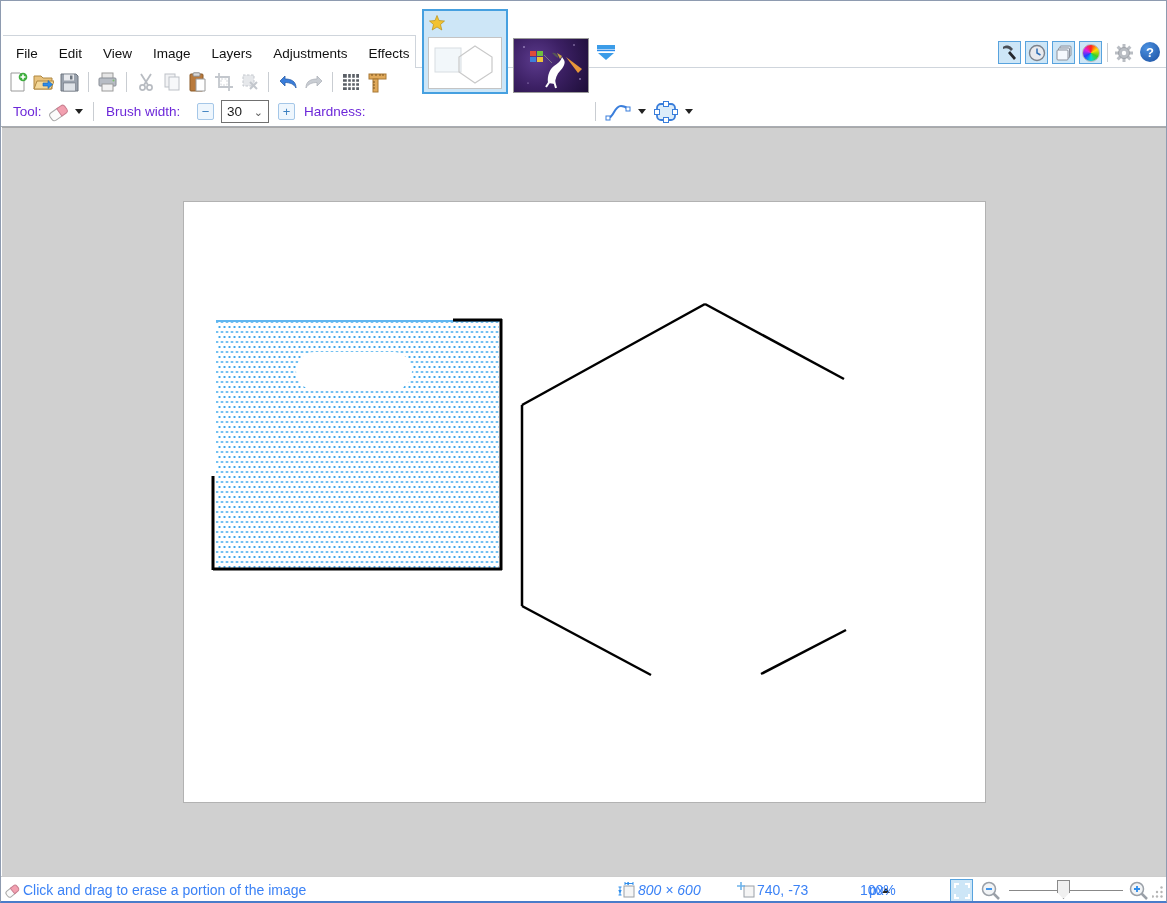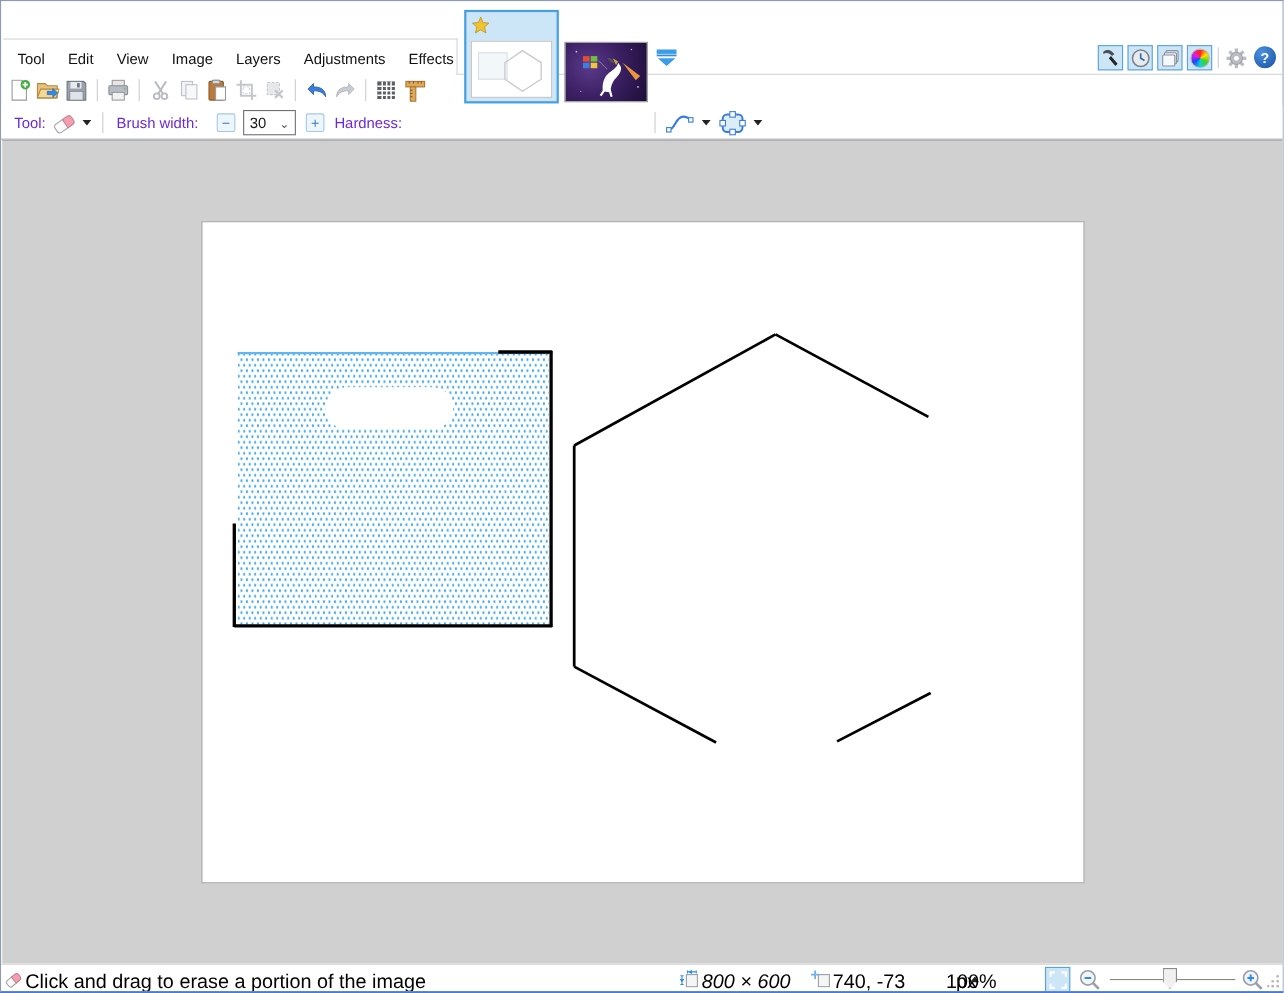--- a/index.html
+++ b/index.html
@@ -82,21 +82,21 @@
       radial-gradient(circle, #3fa9ec 0.9px, rgba(63,169,236,0) 1.3px),
       radial-gradient(circle, #3fa9ec 0.9px, rgba(63,169,236,0) 1.3px);
     background-size:5px 10px, 5px 10px;
     background-position:1px 2px, 3.5px 7px; }
   #selection-topline { position:absolute; left:32px; top:118px; width:283px; height:2px; background:#5fb6f0; }
   #erase-blob { position:absolute; left:112px; top:150px; width:116px; height:38px; background:#fff; border-radius:19px; }
   #shapes-svg { position:absolute; left:0; top:0; width:801px; height:600px; }
 
   
   #statusbar { position:absolute; left:0; top:875px; width:100%; height:26px; background:#fff; border-top:1px solid #cdcdcd; }
-  .sb-text { position:absolute; top:5px; font-size:18px; color:#000000; white-space:nowrap; }
+  .sb-text { position:absolute; top:5px; font-size:14px; color:#3b82f6; white-space:nowrap; }
   #sb-hint-icon { position:absolute; left:3px; top:4px; width:18px; height:18px; }
   #sb-hint { left:22px; }
   #sb-size-icon { position:absolute; left:617px; top:5px; width:18px; height:16px; }
   #sb-size { left:637px;font-style:italic; }
   #sb-pos-icon { position:absolute; left:736px; top:5px; width:18px; height:16px; }
   #sb-pos { left:756px; }
   #sb-units { left:855px;margin-left:13px; }
   #sb-units-arrow { position:absolute; left:881px; top:11px; width:0; height:0; border-left:4px solid transparent; border-right:4px solid transparent; border-bottom:5px solid #222; }
   #sb-zoomlevel { left:859px; }
   #sb-fit { position:absolute; left:949px; top:2px; width:23px; height:23px; background:#cde6f7; border:1px solid #58a3de; display:flex; align-items:center; justify-content:center; }
@@ -110,21 +110,21 @@
 </head>
 <body>
 
 <div id="app">
 
 
   <div id="menu-panel-top"></div>
   <div id="menu-panel-right"></div>
   <div id="strip-line"></div>
   <div id="menubar">
-    <span class="menu-item">Tool</span>
+    <span class="menu-item">File</span>
     <span class="menu-item">Edit</span>
     <span class="menu-item">View</span>
     <span class="menu-item">Image</span>
     <span class="menu-item">Layers</span>
     <span class="menu-item">Adjustments</span>
     <span class="menu-item">Effects</span>
   </div>
 
   <div id="toolbar">
     <div class="tbtn">

